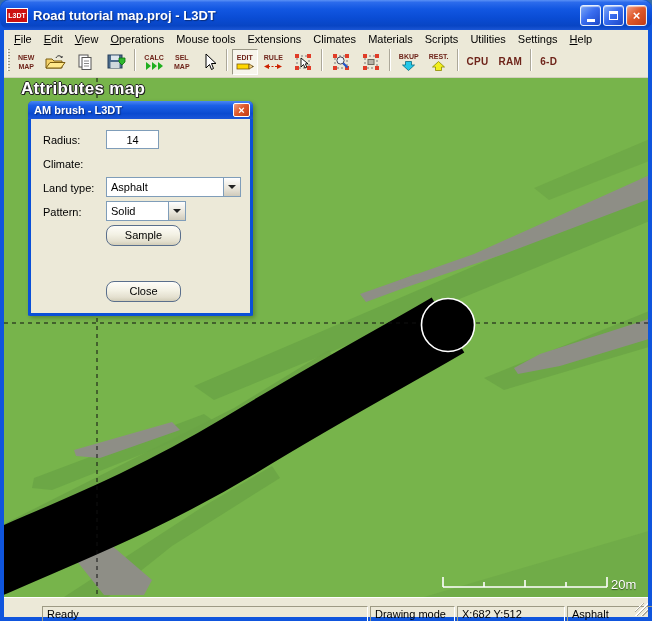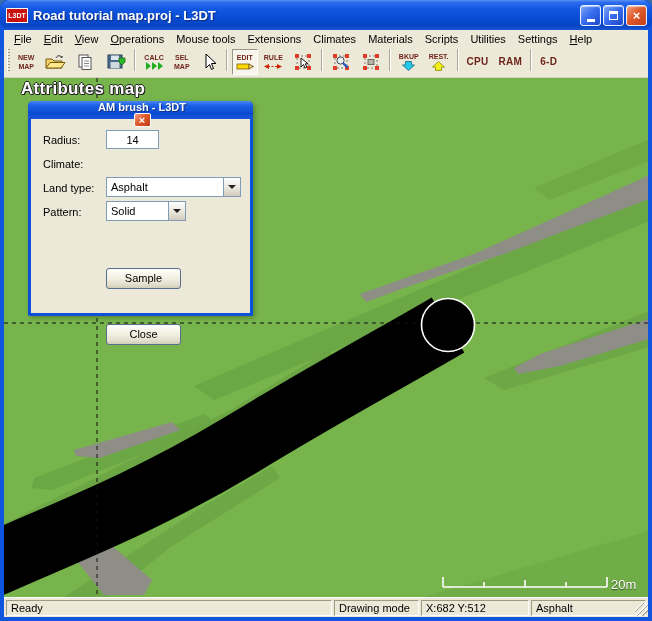--- a/index.html
+++ b/index.html
@@ -95,21 +95,21 @@
   .dialog{
     position:absolute;left:24px;top:23px;width:225px;height:215px;
     background:var(--beige);
     border:3px solid #0a50d8;border-top:none;border-radius:5px 5px 2px 2px;
     box-shadow:2px 2px 4px rgba(0,0,0,.25);
     font-size:11px;color:#000;
   }
   .dlg-titlebar{
     height:18px;margin:0 -3px;border-radius:5px 5px 0 0;
     background:linear-gradient(180deg,#4a86f2 0%,#1c60e6 25%,#0a4ad0 70%,#1a55d8 100%);
-    display:flex;align-items:center;padding:0 3px 0 6px;flex-direction:column;
+    display:flex;align-items:center;padding:0 3px 0 6px;
   }
   .dlg-title{color:#fff;font-weight:bold;font-size:11px;flex:1;text-shadow:1px 1px 1px #0a2d7a;}
   .dlg-close{
     width:17px;height:14px;border-radius:2px;border:1px solid #fff;
     background:linear-gradient(135deg,#f0a086 0%,#e05a2b 45%,#c33c16 100%);
     color:#fff;font-size:11px;font-weight:bold;line-height:12px;text-align:center;
   }
   .dlg-label{position:absolute;left:12px;font-size:11px;}
   .dlg-input{
     position:absolute;left:75px;width:53px;height:19px;border:1px solid #7f9db9;background:#fff;
@@ -120,32 +120,32 @@
     display:flex;align-items:stretch;
   }
   .combo .cval{flex:1;padding:3px 0 0 4px;font-size:11px;white-space:nowrap;overflow:hidden;}
   .combo .cbtn{
     width:17px;flex:0 0 17px;border-left:1px solid #7f9db9;
     background:linear-gradient(180deg,#fefefe,#e8e4d8 60%,#cfcabb);
     display:flex;align-items:center;justify-content:center;
   }
   .arrow-down{width:0;height:0;border-left:4px solid transparent;border-right:4px solid transparent;border-top:4px solid #222;}
   .xp-button{
-    position:absolute;left:75px;width:75px;height:21px;border:1px solid #5a6f8c;border-radius:3px;
+    position:absolute;left:75px;width:75px;height:21px;border:1px solid #5a6f8c;border-radius:8px;
     background:linear-gradient(180deg,#fefdf9 0%,#f3f1e4 45%,#e4e0cf 80%,#d2cdb8 100%);
-    font-family:"Liberation Sans",sans-serif;font-size:11px;color:#000;text-align:center;padding-top:0;margin-top:43px;
+    font-family:"Liberation Sans",sans-serif;font-size:11px;color:#000;text-align:center;padding-top:0;
   }
   
   .statusbar{
     height:20px;flex:0 0 20px;background:var(--beige);position:relative;
     font-size:11px;color:#000;border-top:1px solid #fff;
   }
   .spanel{
-    position:absolute;top:2px;height:16px;padding:1px 4px 0 4px;overflow:hidden;white-space:nowrap;
-    border:1px solid;border-color:#9d9a84 #fff #fff #9d9a84;
+    position:absolute;top:8px;height:16px;padding:1px 4px 0 4px;overflow:hidden;white-space:nowrap;
+    border:1px solid;border-color:#9d9a84 #fff #fff #9d9a84;margin-left:36px;
   }
   .sgrip{
     position:absolute;right:0;bottom:1px;width:13px;height:13px;
     background:
       linear-gradient(135deg,transparent 0 5px,#fff 5px 6px,#aca899 6px 7px,transparent 7px 9px,#fff 9px 10px,#aca899 10px 11px,transparent 11px 13px,#fff 13px 14px,#aca899 14px 15px,transparent 15px);
   }
 </style>
 </head>
 <body>
 

